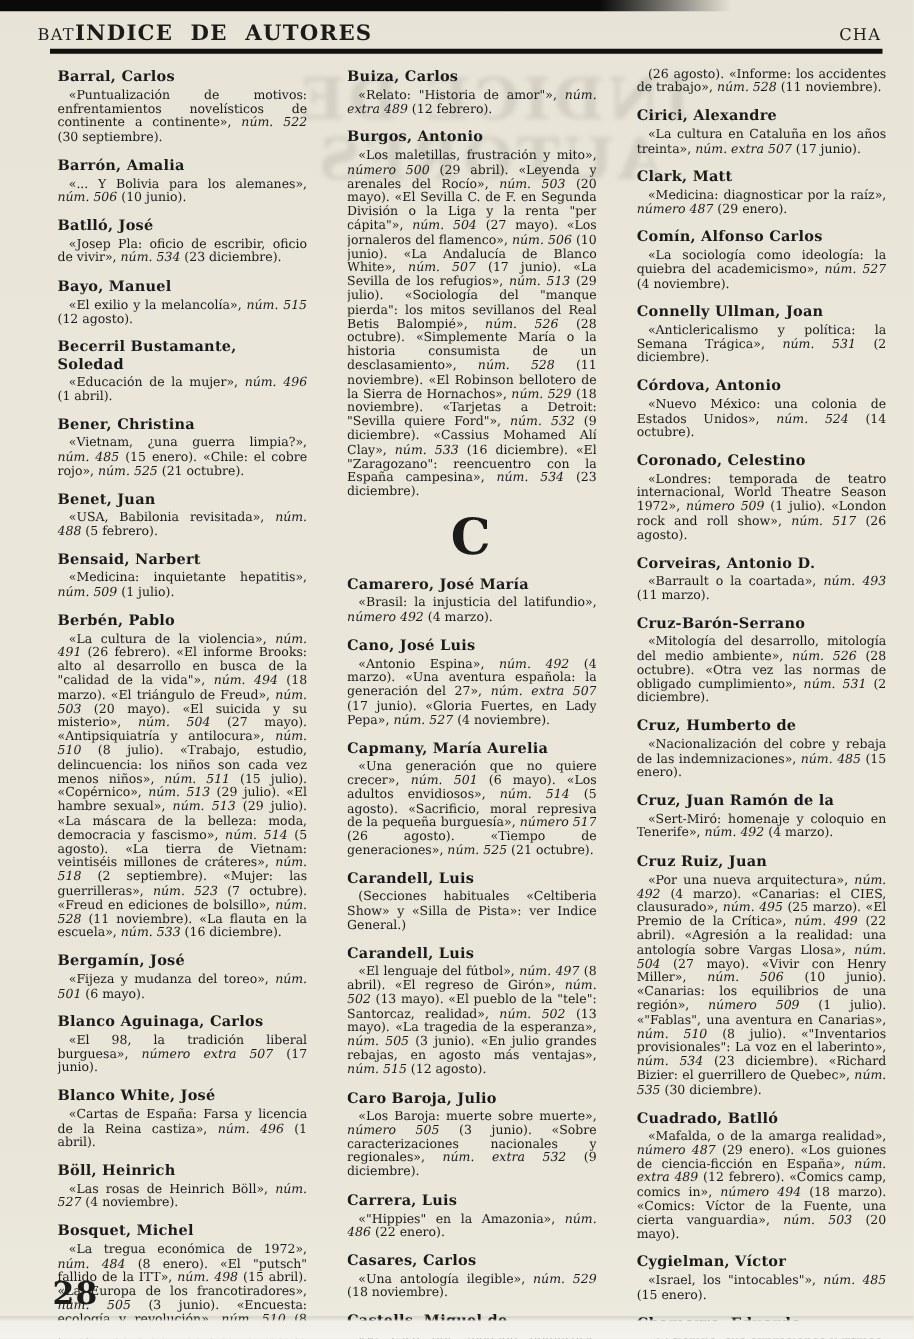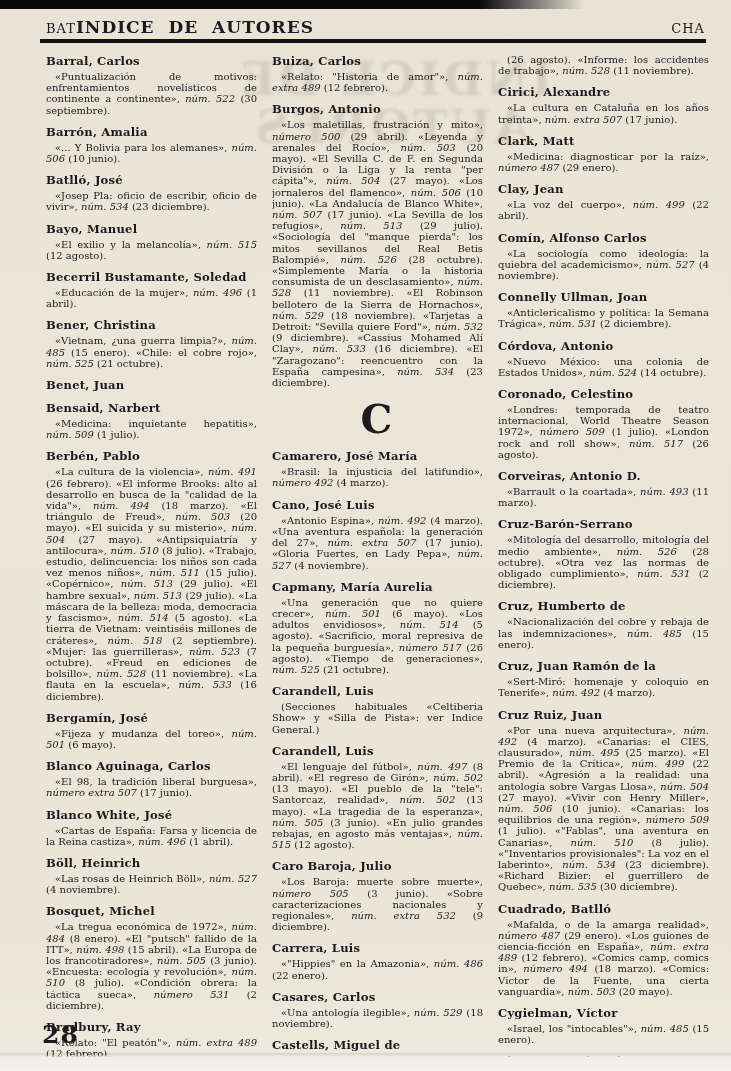--- a/index.html
+++ b/index.html
@@ -20,31 +20,31 @@
     position:absolute;
     transform:scaleX(-1);
     color:#555044;opacity:0.13;
     filter:blur(1.6px);
     font-weight:bold;letter-spacing:3px;
     pointer-events:none;white-space:nowrap;
   }
   .ghost-1{left:238px;top:52px;font-size:46px;}
   .ghost-2{left:252px;top:100px;font-size:46px;}
   .running-head{
-    position:absolute;top:17px;left:46px;right:26px;
+    position:absolute;top:17px;left:30px;right:26px;
     display:flex;align-items:baseline;
   }
   .rh-side{font-size:13px;font-weight:normal;letter-spacing:1px;}
   .rh-title{flex:1;text-align:left;font-weight:bold;font-size:17px;letter-spacing:1px;word-spacing:7px;}
   .head-rule{
     position:absolute;top:39px;left:40px;right:25px;height:4px;background:#111;
   }
   .content{
     position:absolute;left:46px;top:54px;right:22px;bottom:0;
-    display:flex;gap:15px;
+    display:flex;gap:32px;
   }
   .col{width:211px;overflow:hidden;}
   .entry{margin:0 0 9px 0;}
   .author-name{
     font-weight:bold;font-size:11.6px;line-height:14px;
     margin:0 0 3px 0;letter-spacing:0.2px;
   }
   .entry-text{
     font-size:10px;line-height:11.2px;
     text-align:justify;text-indent:9px;
@@ -100,20 +100,21 @@
         <div class="entry">
           <div class="author-name">Becerril Bustamante, Soledad</div>
           <p class="entry-text">«Educación de la mujer», <i>núm.</i> <i>496</i> (1 abril).</p>
         </div>
         <div class="entry">
           <div class="author-name">Bener, Christina</div>
           <p class="entry-text">«Vietnam, ¿una guerra limpia?», <i>núm.</i> <i>485</i> (15 enero). «Chile: el cobre rojo», <i>núm.</i> <i>525</i> (21 octubre).</p>
         </div>
         <div class="entry">
           <div class="author-name">Benet, Juan</div>
+          <p class="entry-text">«USA, Babilonia revisitada», <i>núm.</i> <i>488</i> (5 febrero).</p>
         </div>
         <div class="entry">
           <div class="author-name">Bensaid, Narbert</div>
           <p class="entry-text">«Medicina: inquietante hepatitis», <i>núm.</i> <i>509</i> (1 julio).</p>
         </div>
         <div class="entry">
           <div class="author-name">Berbén, Pablo</div>
           <p class="entry-text">«La cultura de la violencia», <i>núm.</i> <i>491</i> (26 febrero). «El informe Brooks: alto al desarrollo en busca de la "calidad de la vida"», <i>núm.</i> <i>494</i> (18 marzo). «El triángulo de Freud», <i>núm.</i> <i>503</i> (20 mayo). «El suicida y su misterio», <i>núm.</i> <i>504</i> (27 mayo). «Antipsiquiatría y antilocura», <i>núm.</i> <i>510</i> (8 julio). «Trabajo, estudio, delincuencia: los niños son cada vez menos niños», <i>núm.</i> <i>511</i> (15 julio). «Copérnico», <i>núm.</i> <i>513</i> (29 julio). «El hambre sexual», <i>núm.</i> <i>513</i> (29 julio). «La máscara de la belleza: moda, democracia y fascismo», <i>núm.</i> <i>514</i> (5 agosto). «La tierra de Vietnam: veintiséis millones de cráteres», <i>núm.</i> <i>518</i> (2 septiembre). «Mujer: las guerrilleras», <i>núm.</i> <i>523</i> (7 octubre). «Freud en ediciones de bolsillo», <i>núm.</i> <i>528</i> (11 noviembre). «La flauta en la escuela», <i>núm.</i> <i>533</i> (16 diciembre).</p>
         </div>
         <div class="entry">
@@ -199,24 +200,20 @@
         <div class="entry">
           <p class="entry-text">(26 agosto). «Informe: los accidentes de trabajo», <i>núm.</i> <i>528</i> (11 noviembre).</p>
         </div>
         <div class="entry">
           <div class="author-name">Cirici, Alexandre</div>
           <p class="entry-text">«La cultura en Cataluña en los años treinta», <i>núm.</i> <i>extra</i> <i>507</i> (17 junio).</p>
         </div>
         <div class="entry">
           <div class="author-name">Clark, Matt</div>
           <p class="entry-text">«Medicina: diagnosticar por la raíz», <i>número</i> <i>487</i> (29 enero).</p>
-        </div>
-        <div class="entry">
-          <div class="author-name">Clay, Jean</div>
-          <p class="entry-text">«La voz del cuerpo», <i>núm.</i> <i>499</i> (22 abril).</p>
         </div>
         <div class="entry">
           <div class="author-name">Comín, Alfonso Carlos</div>
           <p class="entry-text">«La sociología como ideología: la quiebra del academicismo», <i>núm.</i> <i>527</i> (4 noviembre).</p>
         </div>
         <div class="entry">
           <div class="author-name">Connelly Ullman, Joan</div>
           <p class="entry-text">«Anticlericalismo y política: la Semana Trágica», <i>núm.</i> <i>531</i> (2 diciembre).</p>
         </div>
         <div class="entry">

